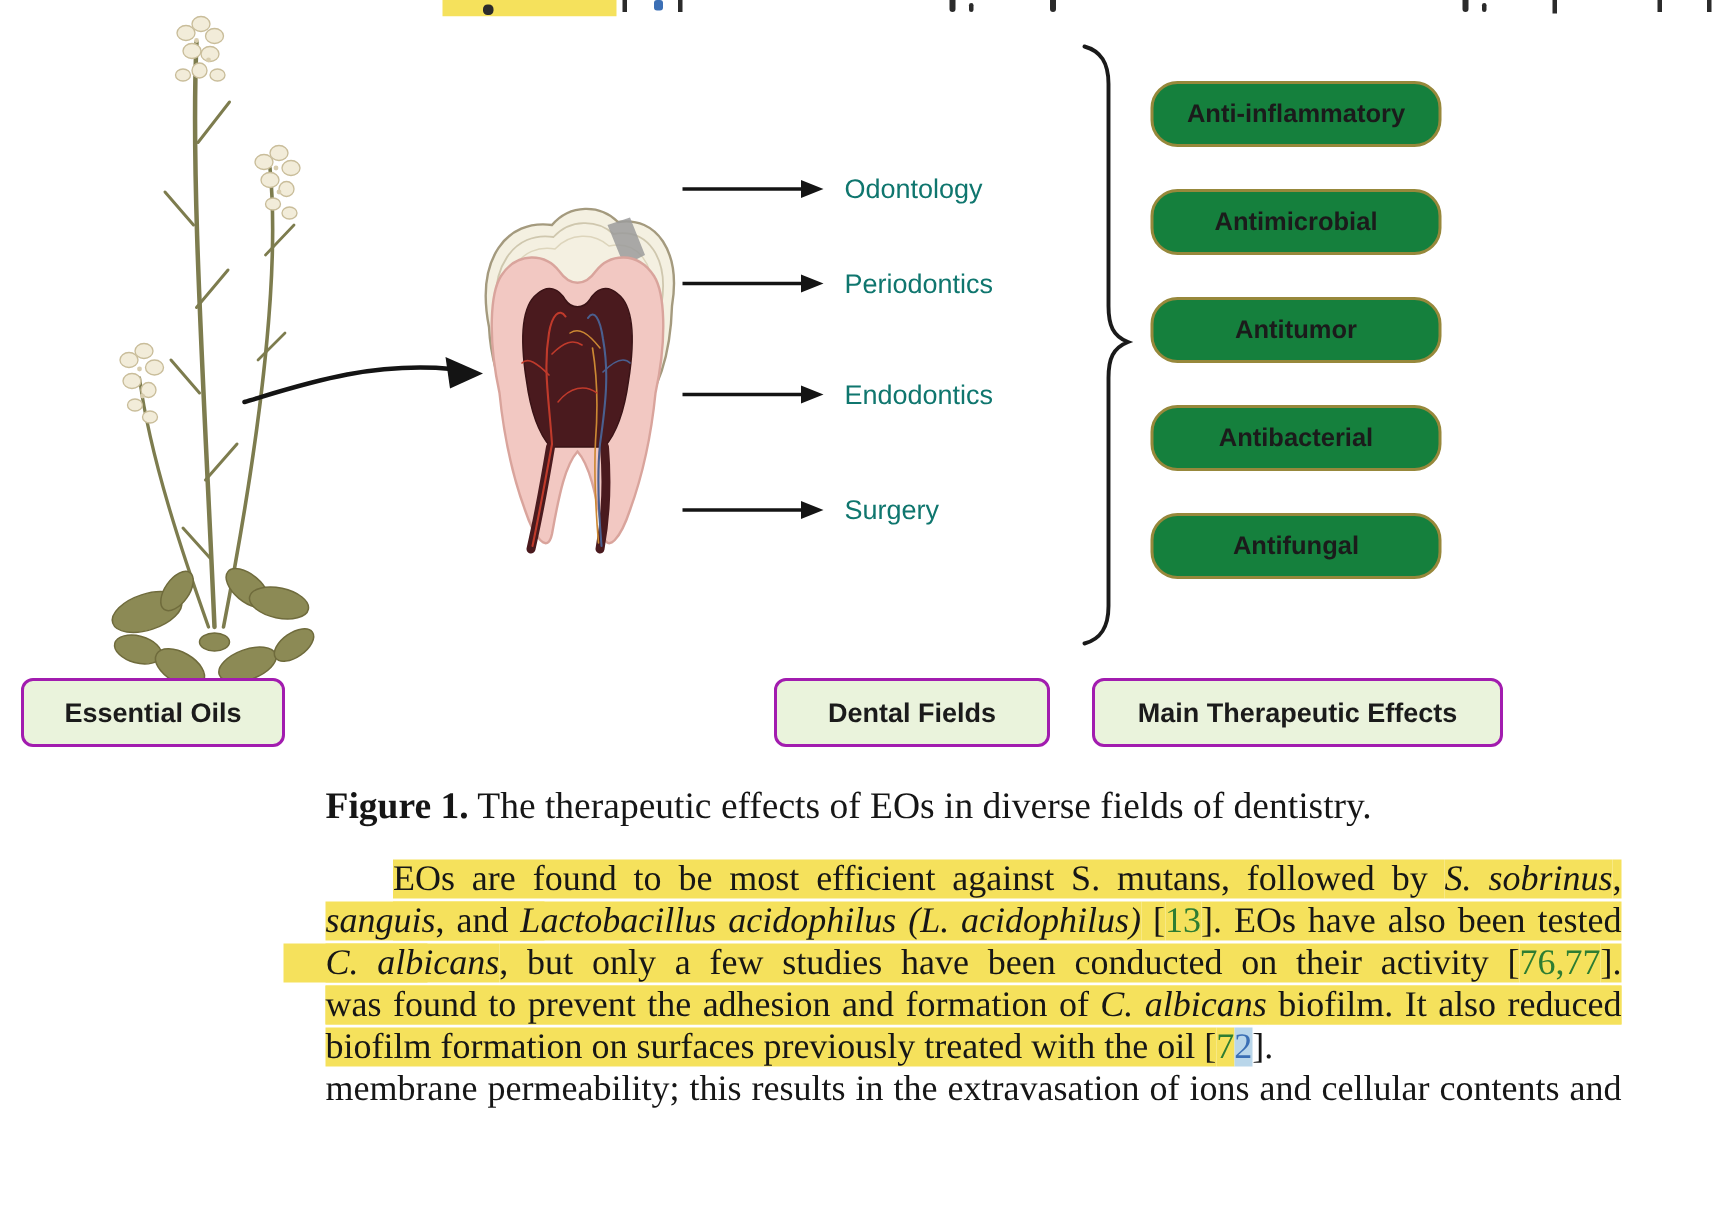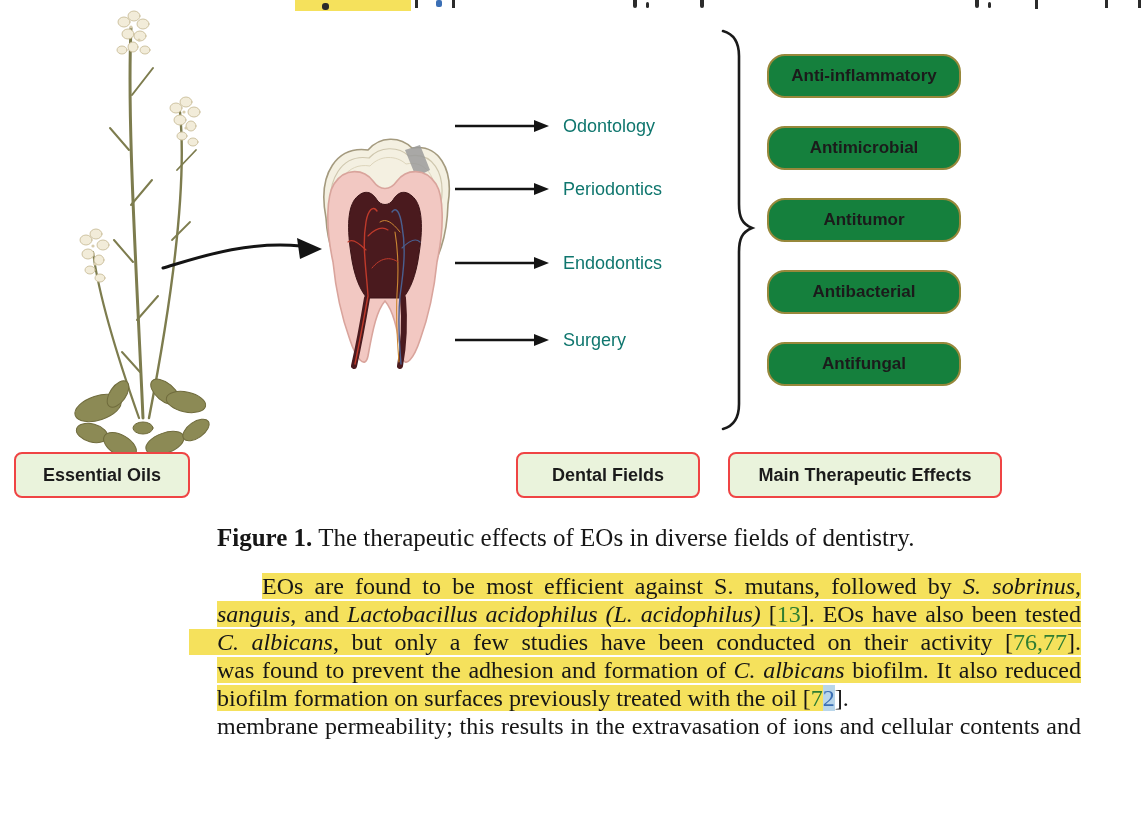--- a/index.html
+++ b/index.html
@@ -20,21 +20,21 @@
   .diagram-label{position:absolute;font-family:"Liberation Sans","DejaVu Sans",sans-serif;
         font-weight:400;font-size:18px;color:#0f766e;line-height:24px;white-space:nowrap;}
 
   .effect-box{position:absolute;left:767px;width:194px;height:44px;
         background:#15803d;border:2px solid #97883B;border-radius:18px;
         display:flex;align-items:center;justify-content:center;
         font-family:"Liberation Sans","DejaVu Sans",sans-serif;font-weight:700;font-size:17px;color:#1b1b1b;
         box-sizing:border-box;}
 
   .green-box{position:absolute;top:452px;height:46px;
-        background:#EAF3DC;border:2px solid #ef4444;border-radius:8px;
+        background:#EAF3DC;border:2px solid #a21caf;border-radius:8px;
         display:flex;align-items:center;justify-content:center;
         font-family:"Liberation Sans","DejaVu Sans",sans-serif;font-weight:700;font-size:18px;color:#1b1b1b;
         box-sizing:border-box;}
 
   
   #caption{position:absolute;left:217px;top:526px;width:864px;font-size:25px;line-height:24px;}
   #caption b{font-weight:700;}
 
   .para{position:absolute;left:217px;width:864px;}
   #para-1{top:572px;}

